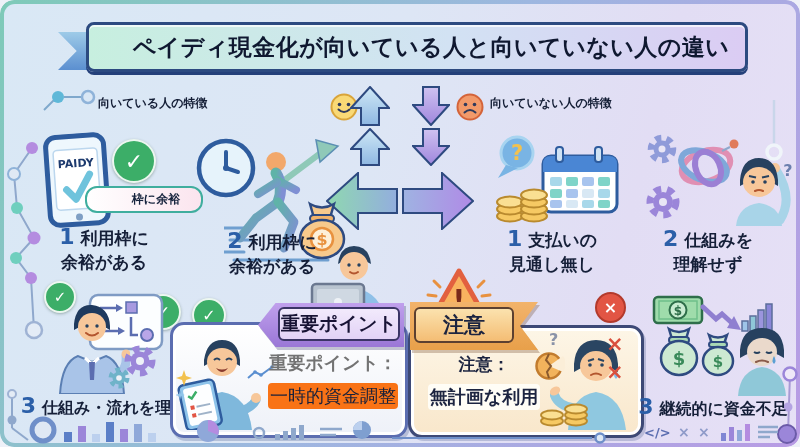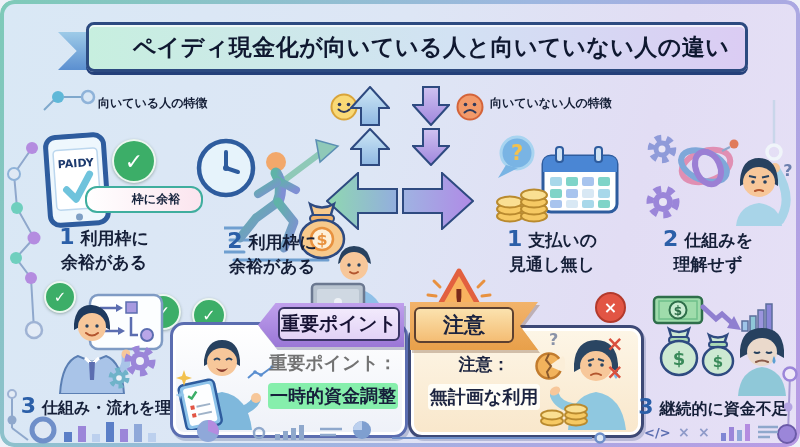--- a/index.html
+++ b/index.html
@@ -369,21 +369,21 @@
     <polygon points="4,56 5,60 9,61 5,62 4,66 3,62 -1,61 3,60" fill="#8fc4ea"></polygon>
   </svg>
   <svg class="ab" style="left:246px;top:364px;" width="30" height="18">
     <polyline points="2,14 9,8 15,11 26,3" fill="none" stroke="#5b8fd0" stroke-width="2"></polyline>
     <circle cx="9" cy="8" r="1.8" fill="#5b8fd0"></circle>
       <circle cx="15" cy="11" r="1.8" fill="#5b8fd0"></circle>
       <circle cx="26" cy="3" r="1.8" fill="#5b8fd0"></circle>
   </svg>
   <div class="ab" style="left:266px;top:351px;width:134px;text-align:center;">
     <div style="font-size:18px;font-weight:900;color:#737373;">重要ポイント：</div>
-    <div style="font-size:18px;font-weight:700;color:#17203b;margin-top:8px;background:#86efac;border-radius:4px;padding:1px 2px;display:inline-block;">一時的資金調整</div>
+    <div style="font-size:18px;font-weight:400;color:#17203b;margin-top:8px;background:#f97316;border-radius:4px;padding:1px 2px;display:inline-block;">一時的資金調整</div>
   </div>
   <div class="ab" style="left:258px;top:303px;width:146px;height:44px;filter:drop-shadow(2px 3px 0 rgba(60,60,110,.3));">
     <div class="ab" style="inset:0;background:linear-gradient(180deg,#c0a0ec,#9a77d6);clip-path:polygon(0 50%,12% 0,100% 0,100% 100%,12% 100%);"></div>
     <div class="ab ribbon-text" style="left:20px;top:4px;right:4px;bottom:6px;background:linear-gradient(180deg,#f2eafc,#e2d2f6);border:2.5px solid #3b3566;border-radius:6px;font-size:19px;color:#181335;text-align:right;">重要ポイント</div>
   </div>
 
   <svg class="ab" style="left:426px;top:265px;" width="66" height="58">
     <line x1="8" y1="16" x2="14" y2="22" stroke="#e8913f" stroke-width="3" stroke-linecap="round"></line>
     <line x1="2" y1="30" x2="10" y2="31" stroke="#e8913f" stroke-width="3" stroke-linecap="round"></line>
     <line x1="58" y1="16" x2="52" y2="22" stroke="#e8913f" stroke-width="3" stroke-linecap="round"></line>

